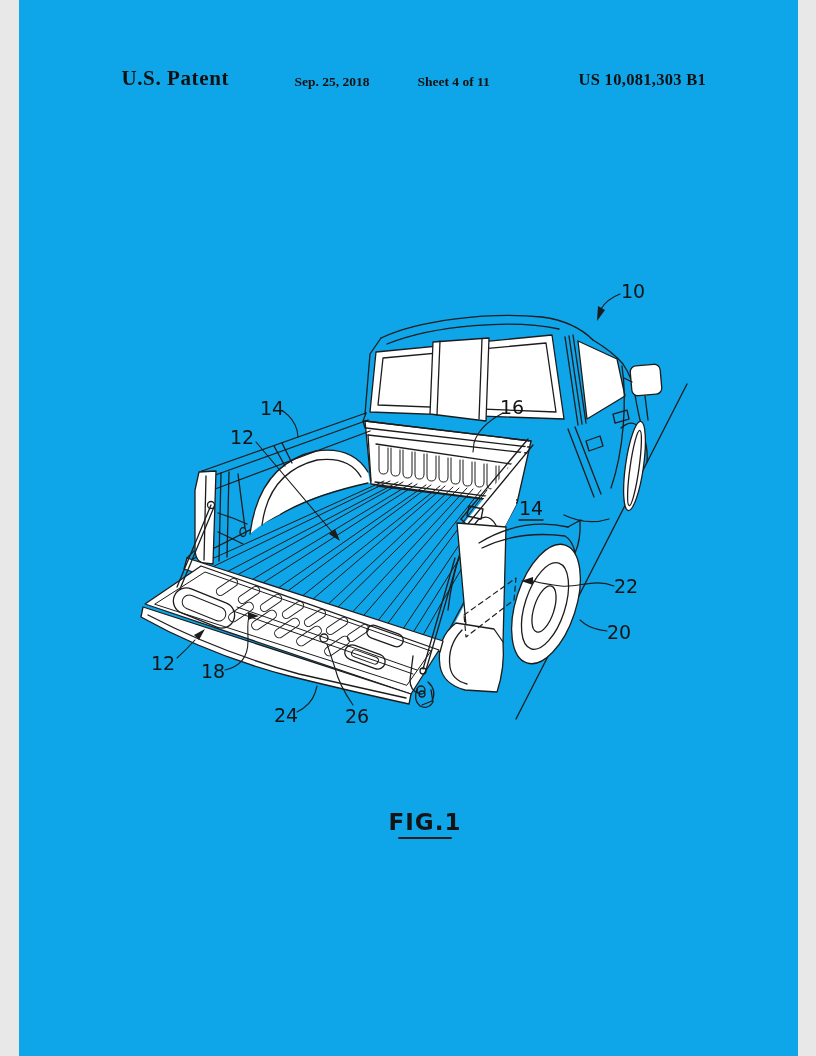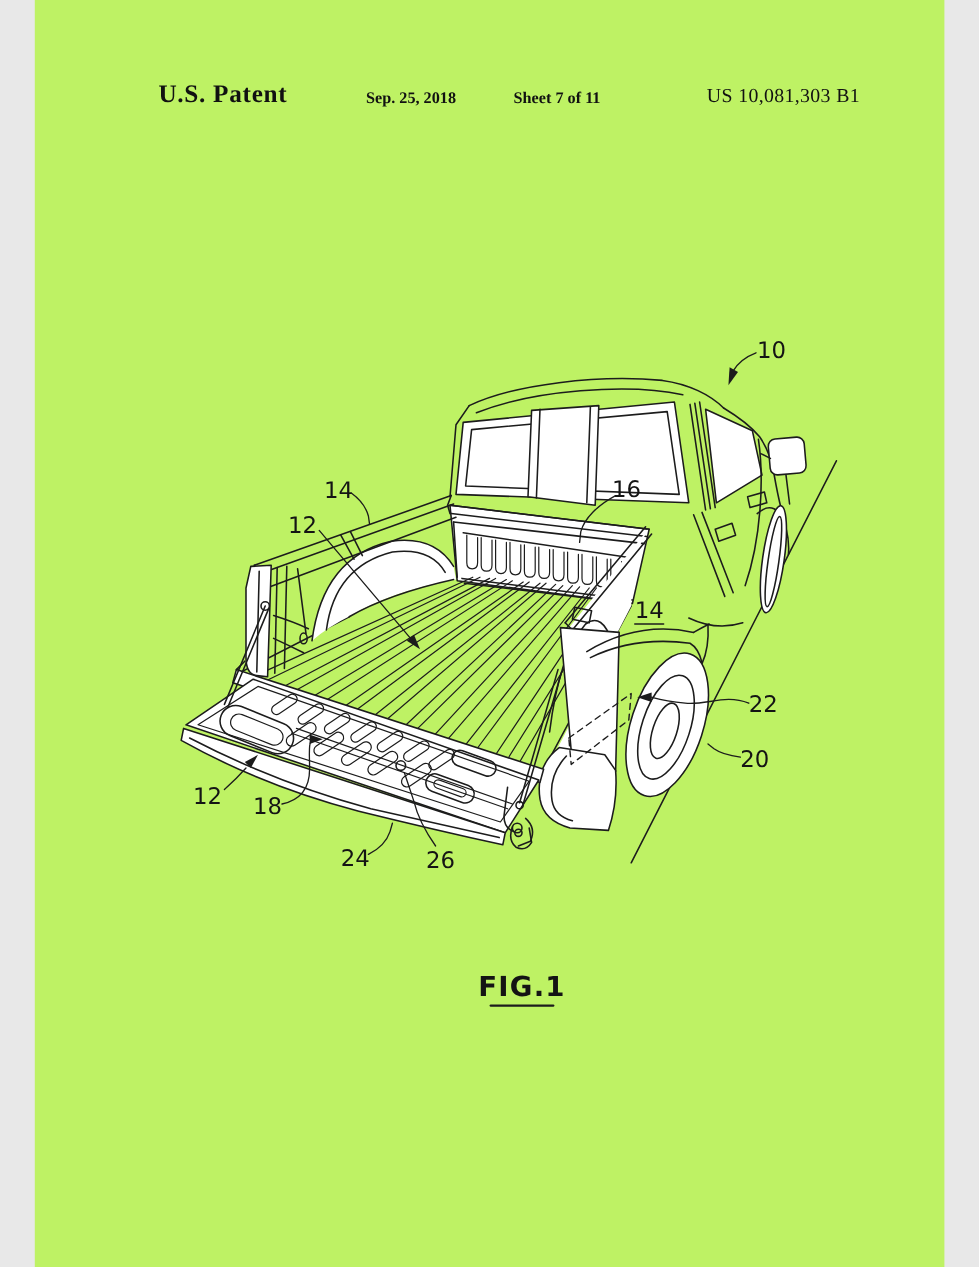--- a/index.html
+++ b/index.html
@@ -1,43 +1,43 @@
 <!DOCTYPE html>
 <html><head>
 <meta charset="utf-8">
 <style>
   html,body{margin:0;padding:0;background:#e8e8e8;}
-  #sheet{position:relative;width:758px;height:1056px;background:#bef264;margin:0 auto;
-         font-family:"Liberation Serif",serif;overflow:hidden;}
+  #sheet{position:relative;width:758px;height:1056px;background:#0ea5e9;margin:0 auto;
+         font-family:"Liberation Serif",serif;overflow:hidden;padding-left:21px;}
   .hdr{position:absolute;color:#111;white-space:nowrap;}
   .h-patent{left:103px;top:66px;font-weight:bold;font-size:21px;letter-spacing:.6px;}
   .h-date{left:276px;top:74px;font-weight:bold;font-size:13.5px;}
   .h-sheet{left:399px;top:74px;font-weight:bold;font-size:13.5px;}
-  .h-num{left:560px;top:70px;font-weight:normal;font-size:16.5px;letter-spacing:.3px;}
+  .h-num{left:560px;top:70px;font-weight:bold;font-size:16.5px;letter-spacing:.3px;}
   svg.fig{position:absolute;left:0;top:0;width:816px;height:1056px;}
   svg.fig path,svg.fig line,svg.fig rect,svg.fig ellipse,svg.fig circle,svg.fig polyline{
     fill:none;stroke:#1c1c1c;stroke-width:1.3;stroke-linecap:round;stroke-linejoin:round;}
   svg.fig .thin{stroke-width:1;}
   svg.fig .w{fill:#ffffff;}
   svg.fig .nf{stroke:none;fill:#ffffff;}
   svg.fig .ah{fill:#1c1c1c;stroke:none;}
   svg.fig .ld{stroke-width:1.1;}
   svg.fig .dash{stroke-dasharray:5 4;stroke-width:1.15;}
   svg.fig text{stroke:none;fill:#141414;}
   svg.fig text.lbl{font-family:"DejaVu Sans",sans-serif;font-size:19px;}
   svg.fig text.cap{font-family:"DejaVu Sans",sans-serif;font-size:23px;font-weight:bold;letter-spacing:1px;}
 </style>
 </head>
 <body>
 
 <div id="sheet">
 
   <div class="hdr h-patent">U.S. Patent</div>
   <div class="hdr h-date">Sep. 25, 2018</div>
-  <div class="hdr h-sheet">Sheet 7 of 11</div>
+  <div class="hdr h-sheet">Sheet 4 of 11</div>
   <div class="hdr h-num">US 10,081,303 B1</div>
 
   <svg class="fig" viewBox="0 0 816 1056">
 
     <g>
       <path d="M497,719 L668,384"></path>
     </g>
 
     <g>
       <path d="M362,338 C400,320 470,312 523,317 C545,320 563,329 574,340"></path>

